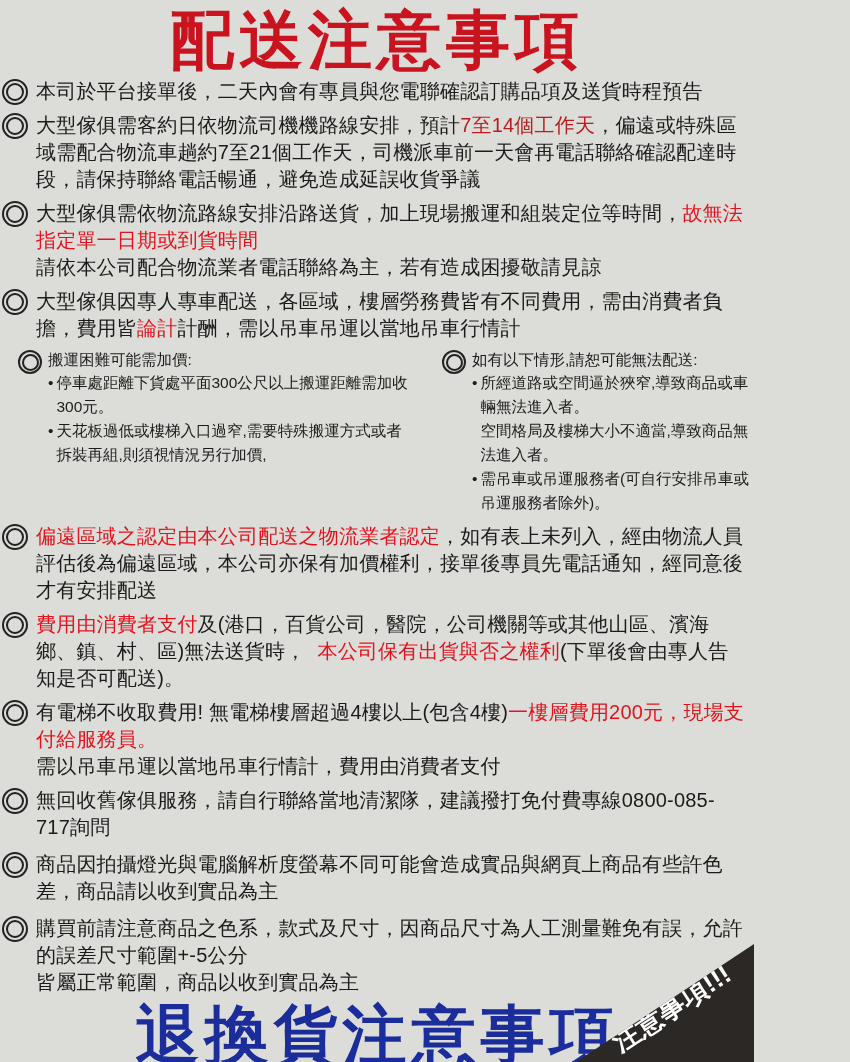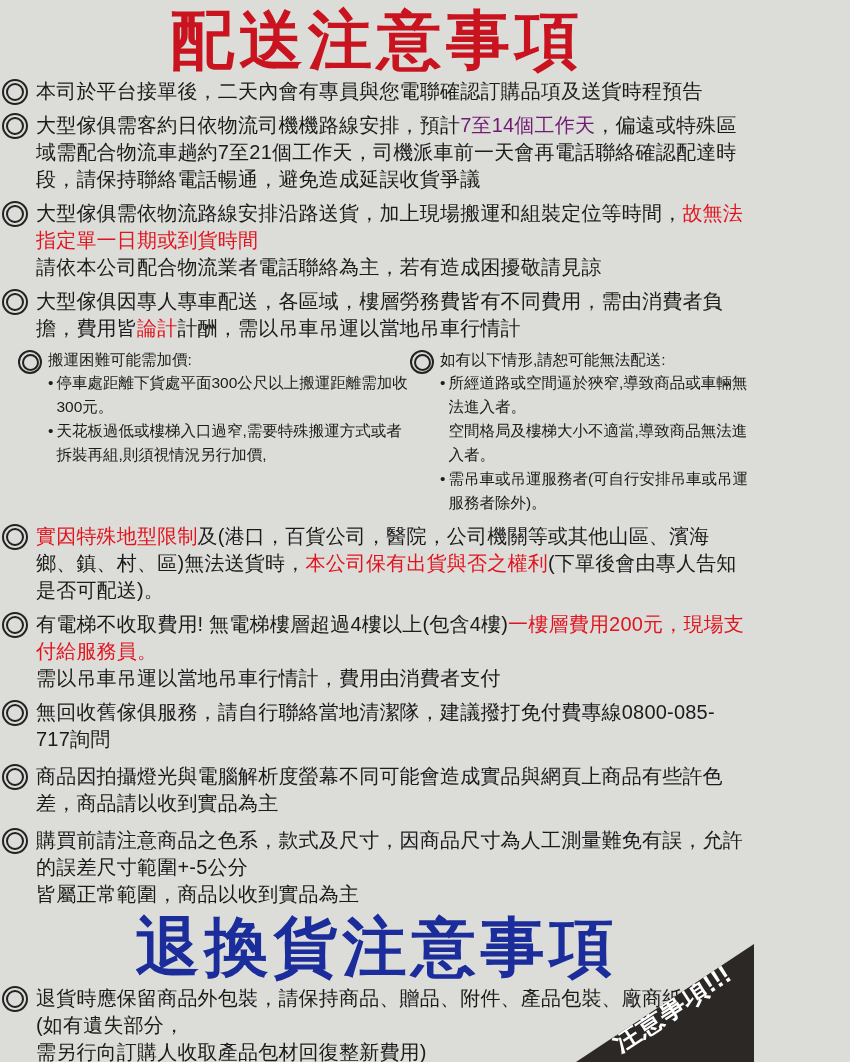--- a/index.html
+++ b/index.html
@@ -51,20 +51,21 @@
     line-height:27px;
     letter-spacing:0.2px;
   }
 
   
   .columns {
     display:flex;
     align-items:flex-start;
     padding:0 4px 0 18px;
     margin:2px 0 8px 0;
+    gap:32px;
   }
   .col { display:flex; align-items:flex-start; }
   .col-left  { flex:0 0 392px; }
   .col-right { flex:1 1 auto; }
   .col .dbl-circle { width:24px; height:24px; margin-right:6px; }
   .col .dbl-circle::after { width:13px; height:13px; }
   .col-body { font-size:15.5px; line-height:24px; }
   .col-heading { font-size:15.5px; line-height:22px; }
   .sub-bullet { display:flex; }
   .sub-dot { flex:0 0 auto; margin-right:3px; }
@@ -92,21 +93,21 @@
 
   <h1 class="big-title red-title" style="color: rgb(201, 20, 31);">配送注意事項</h1>
 
   <div class="list">
       <div class="item">
         <span class="dbl-circle"></span>
         <p class="txt"><span>本司於平台接單後，二天內會有專員與您電聯確認訂購品項及送貨時程預告</span></p>
       </div>
       <div class="item">
         <span class="dbl-circle"></span>
-        <p class="txt"><span>大型傢俱需客約日依物流司機機路線安排，預計</span><span style="color: #701a75;">7至14個工作天</span><span>，偏遠或特殊區域需配合物流車趟約7至21個工作天，司機派車前一天會再電話聯絡確認配達時段，請保持聯絡電話暢通，避免造成延誤收貨爭議</span></p>
+        <p class="txt"><span>大型傢俱需客約日依物流司機機路線安排，預計</span><span style="color: #b91c1c;">7至14個工作天</span><span>，偏遠或特殊區域需配合物流車趟約7至21個工作天，司機派車前一天會再電話聯絡確認配達時段，請保持聯絡電話暢通，避免造成延誤收貨爭議</span></p>
       </div>
       <div class="item">
         <span class="dbl-circle"></span>
         <p class="txt"><span>大型傢俱需依物流路線安排沿路送貨，加上現場搬運和組裝定位等時間，</span><span style="color: rgb(225, 20, 30);">故無法指定單一日期或到貨時間</span><br><span>請依本公司配合物流業者電話聯絡為主，若有造成困擾敬請見諒</span></p>
       </div>
       <div class="item">
         <span class="dbl-circle"></span>
         <p class="txt"><span>大型傢俱因專人專車配送，各區域，樓層勞務費皆有不同費用，需由消費者負擔，費用皆</span><span style="color: rgb(225, 20, 30);">論計</span><span>計酬，需以吊車吊運以當地吊車行情計</span></p>
       </div>
     </div>
@@ -138,21 +139,25 @@
             <span class="sub-dot">•</span>
             <span>需吊車或吊運服務者(可自行安排吊車或吊運服務者除外)。</span>
           </div>
         </div>
       </div>
   </div>
 
   <div class="list">
       <div class="item">
         <span class="dbl-circle"></span>
-        <p class="txt"><span style="color: rgb(225, 20, 30);">實因特殊地型限制</span><span>及(港口，百貨公司，醫院，公司機關等或其他山區、濱海鄉、鎮、村、區)無法送貨時，</span><span style="color: rgb(225, 20, 30);">本公司保有出貨與否之權利</span><span>(下單後會由專人告知是否可配送)。</span></p>
+        <p class="txt"><span style="color: rgb(225, 20, 30);">偏遠區域之認定由本公司配送之物流業者認定</span><span>，如有表上未列入，經由物流人員評估後為偏遠區域，本公司亦保有加價權利，接單後專員先電話通知，經同意後才有安排配送</span></p>
+      </div>
+      <div class="item">
+        <span class="dbl-circle"></span>
+        <p class="txt"><span style="color: rgb(225, 20, 30);">費用由消費者支付</span><span>及(港口，百貨公司，醫院，公司機關等或其他山區、濱海鄉、鎮、村、區)無法送貨時，</span><span style="color: rgb(225, 20, 30); margin-left: 12px;">本公司保有出貨與否之權利</span><span>(下單後會由專人告知是否可配送)。</span></p>
       </div>
       <div class="item">
         <span class="dbl-circle"></span>
         <p class="txt"><span>有電梯不收取費用! 無電梯樓層超過4樓以上(包含4樓)</span><span style="color: rgb(225, 20, 30);">一樓層費用200元，現場支付給服務員。</span><br><span>需以吊車吊運以當地吊車行情計，費用由消費者支付</span></p>
       </div>
       <div class="item">
         <span class="dbl-circle"></span>
         <p class="txt"><span>無回收舊傢俱服務，請自行聯絡當地清潔隊，建議撥打免付費專線0800-085-717詢問</span></p>
       </div>
       <div class="item" style="margin-top: 10px;">

